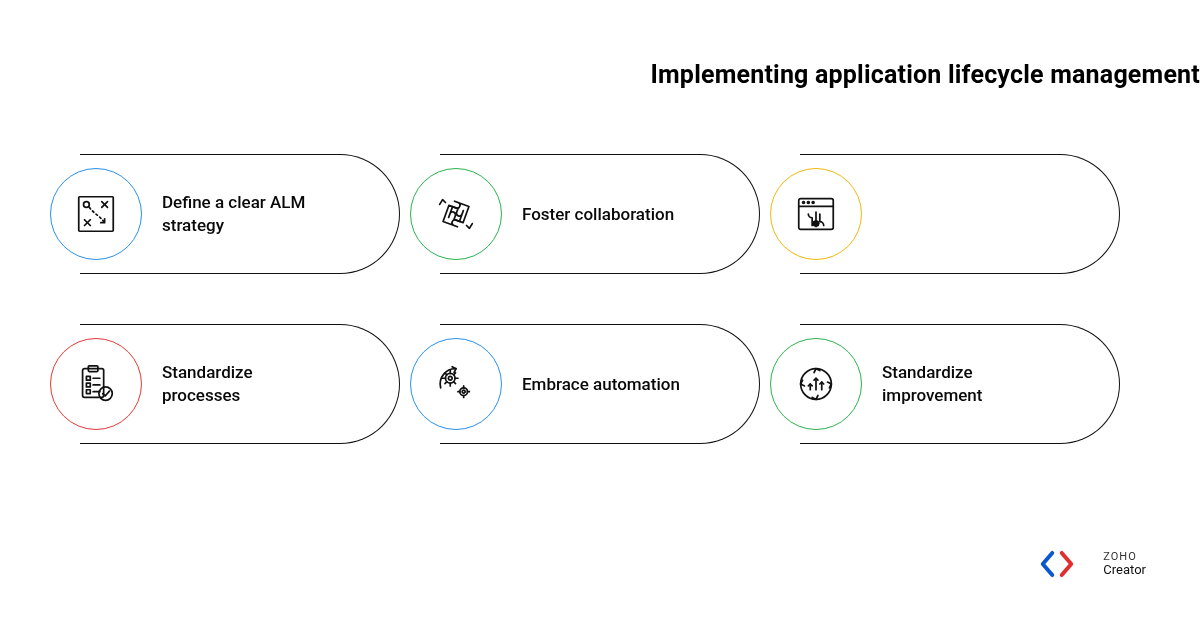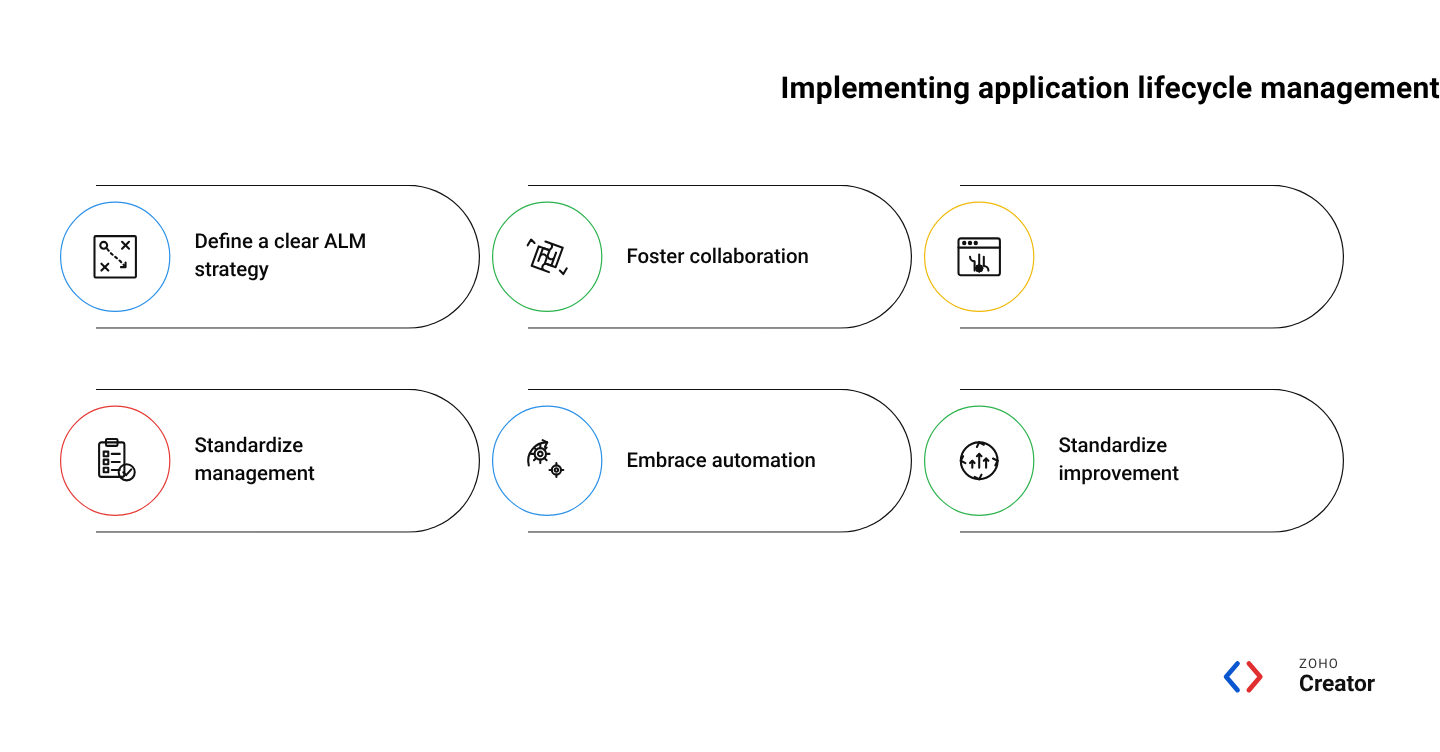--- a/index.html
+++ b/index.html
@@ -86,22 +86,22 @@
     flex-direction: column;
     line-height: 1.05;
     margin-left: 15px;
   }
   .logo-zoho {
     font-size: 11px;
     letter-spacing: 1px;
     color: #333;
   }
   .logo-creator {
-    font-size: 19px;
-    font-weight: 700;
+    font-size: 13px;
+    font-weight: 400;
     color: #111;
   }
 </style>
 </head>
 <body>
 
 <h1 class="title">Implementing application lifecycle management</h1>
 
 <div class="grid">
 
@@ -163,21 +163,21 @@
         <rect x="14" y="16" width="4" height="4"></rect>
           <line x1="21" y1="18" x2="28" y2="18"></line>
         <rect x="14" y="23" width="4" height="4"></rect>
           <line x1="21" y1="25" x2="28" y2="25"></line>
         <rect x="14" y="30" width="4" height="4"></rect>
           <line x1="21" y1="32" x2="28" y2="32"></line>
         <circle cx="34" cy="34" r="7"></circle>
         <polyline points="31 34 33.5 36.5 38 31.5"></polyline>
       </svg>
     </div>
-    <div class="label">Standardize management</div>
+    <div class="label">Standardize processes</div>
   </div>
 
   <div class="card">
     <div class="icon-wrap ring-blue2">
       <svg viewBox="0 0 48 48" fill="none" stroke="#111" stroke-width="1.8" stroke-linecap="round" stroke-linejoin="round">
         <g transform="translate(18 18)">
           <circle r="5"></circle>
             <circle r="2"></circle>
           <line x1="0" y1="-8" x2="0" y2="-5"></line>
             <line x1="0" y1="8" x2="0" y2="5"></line>

